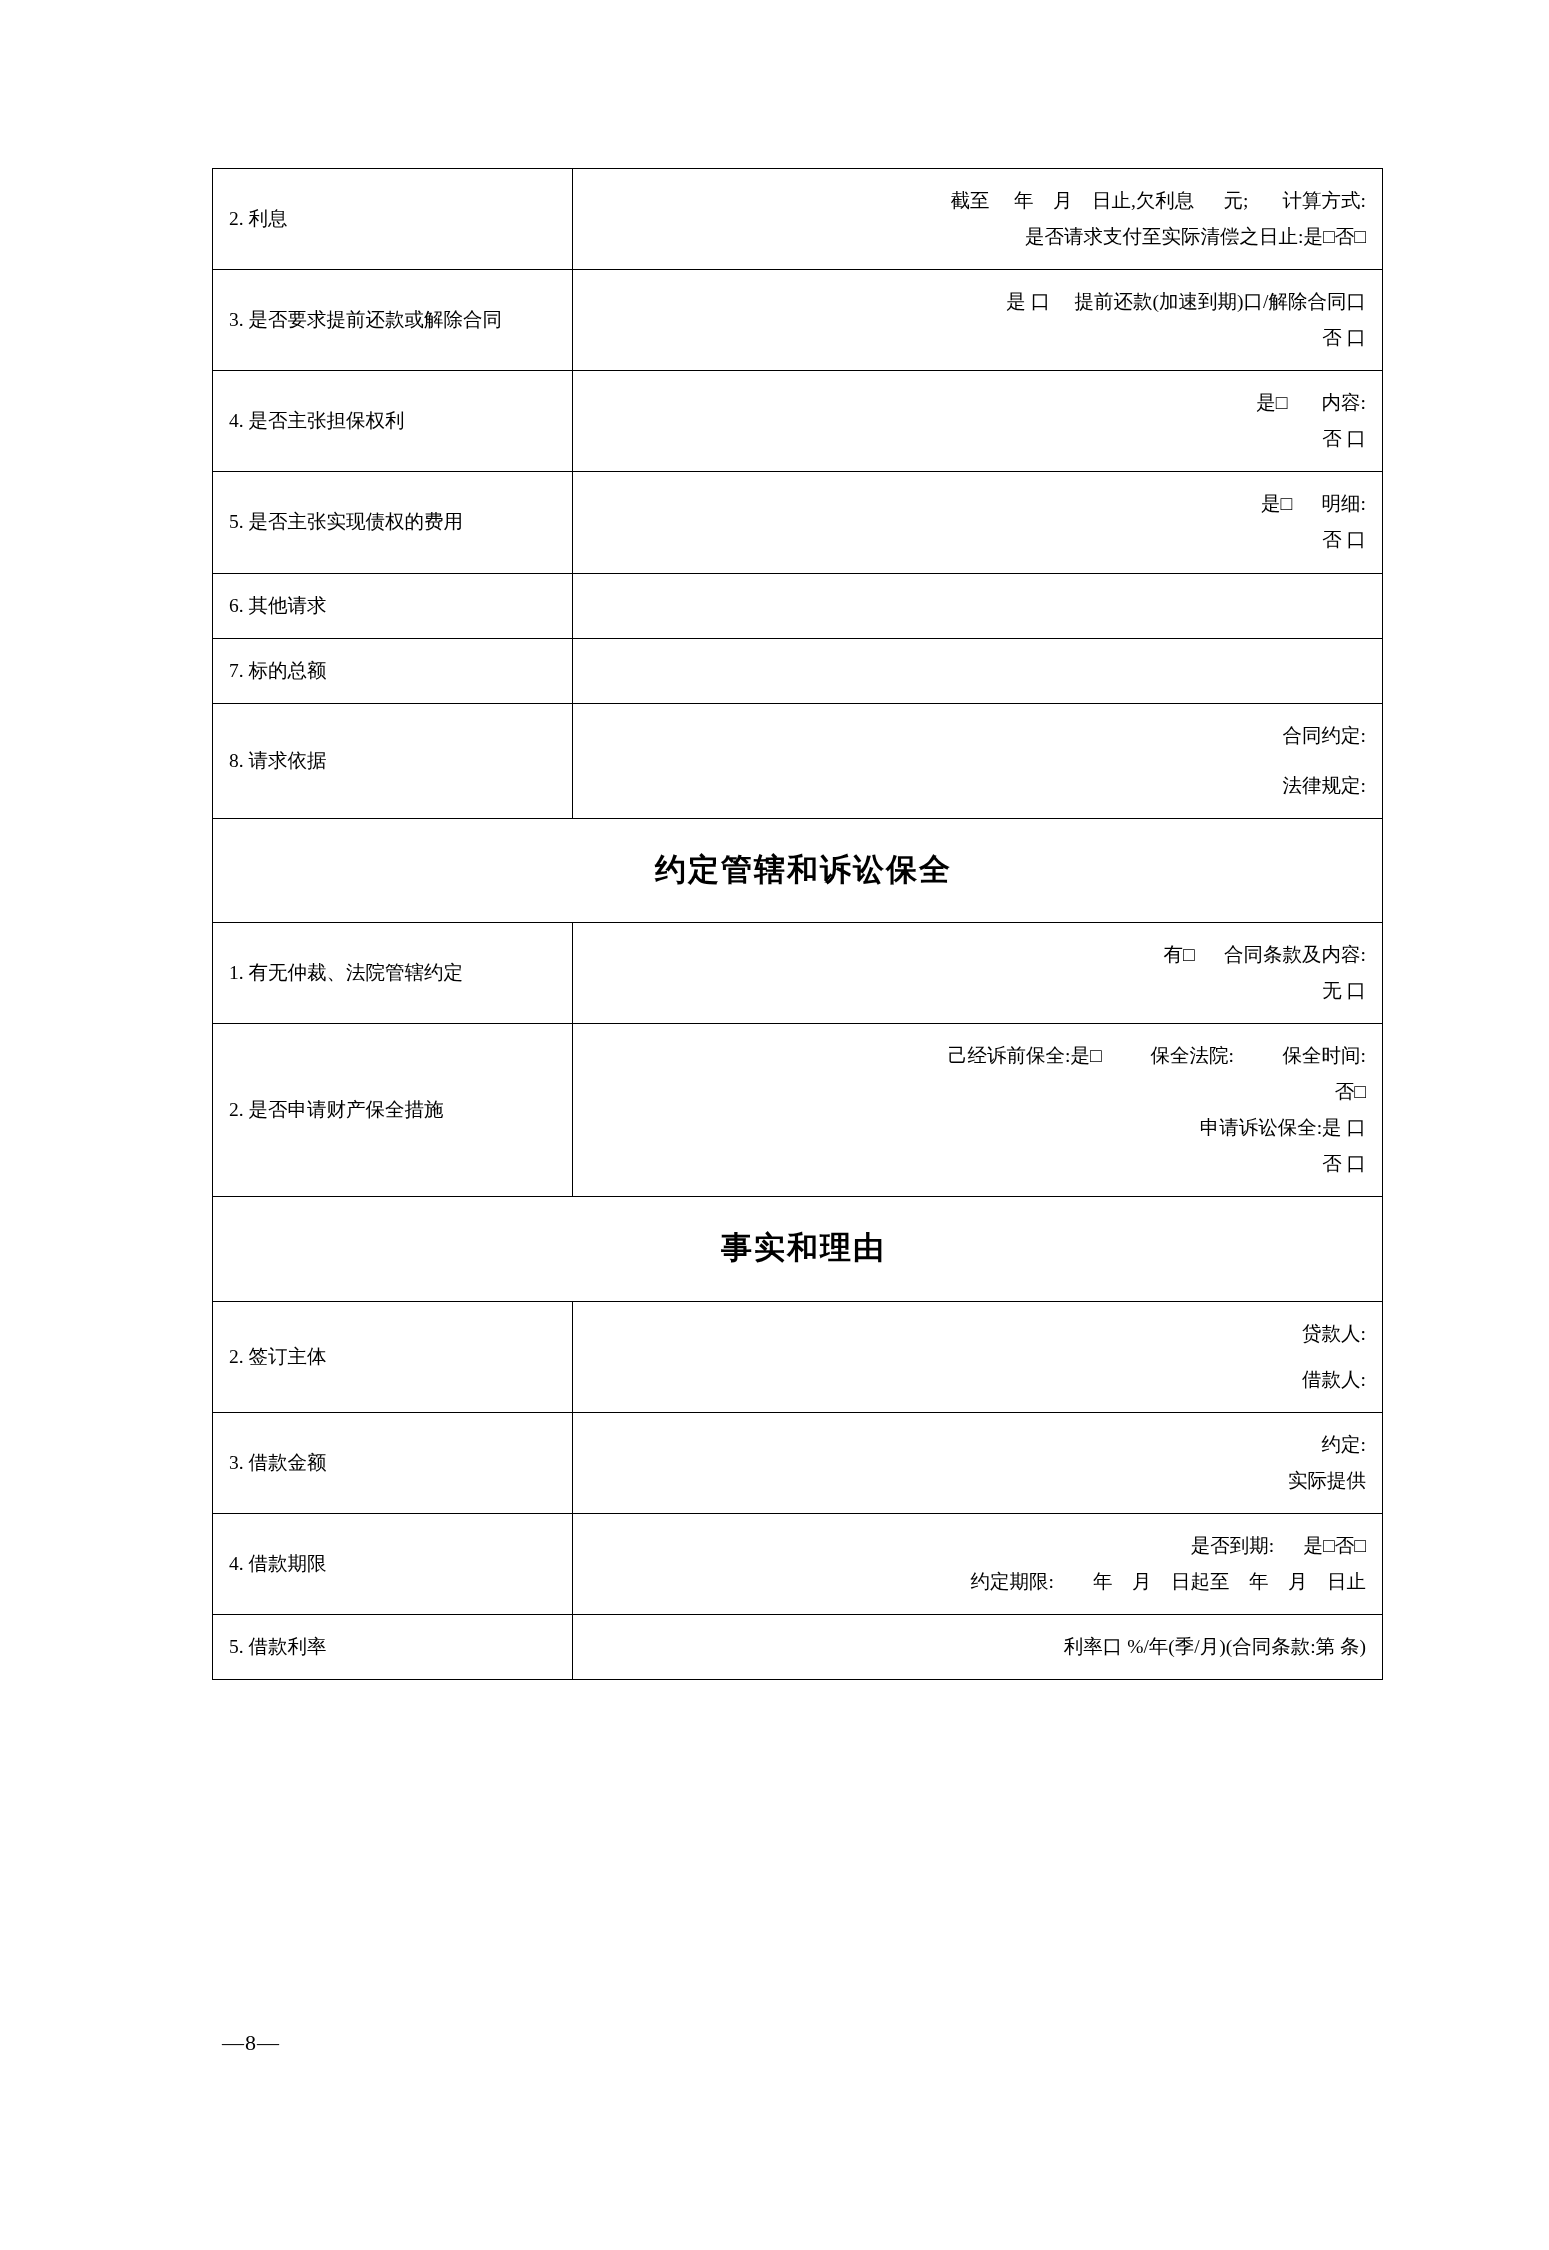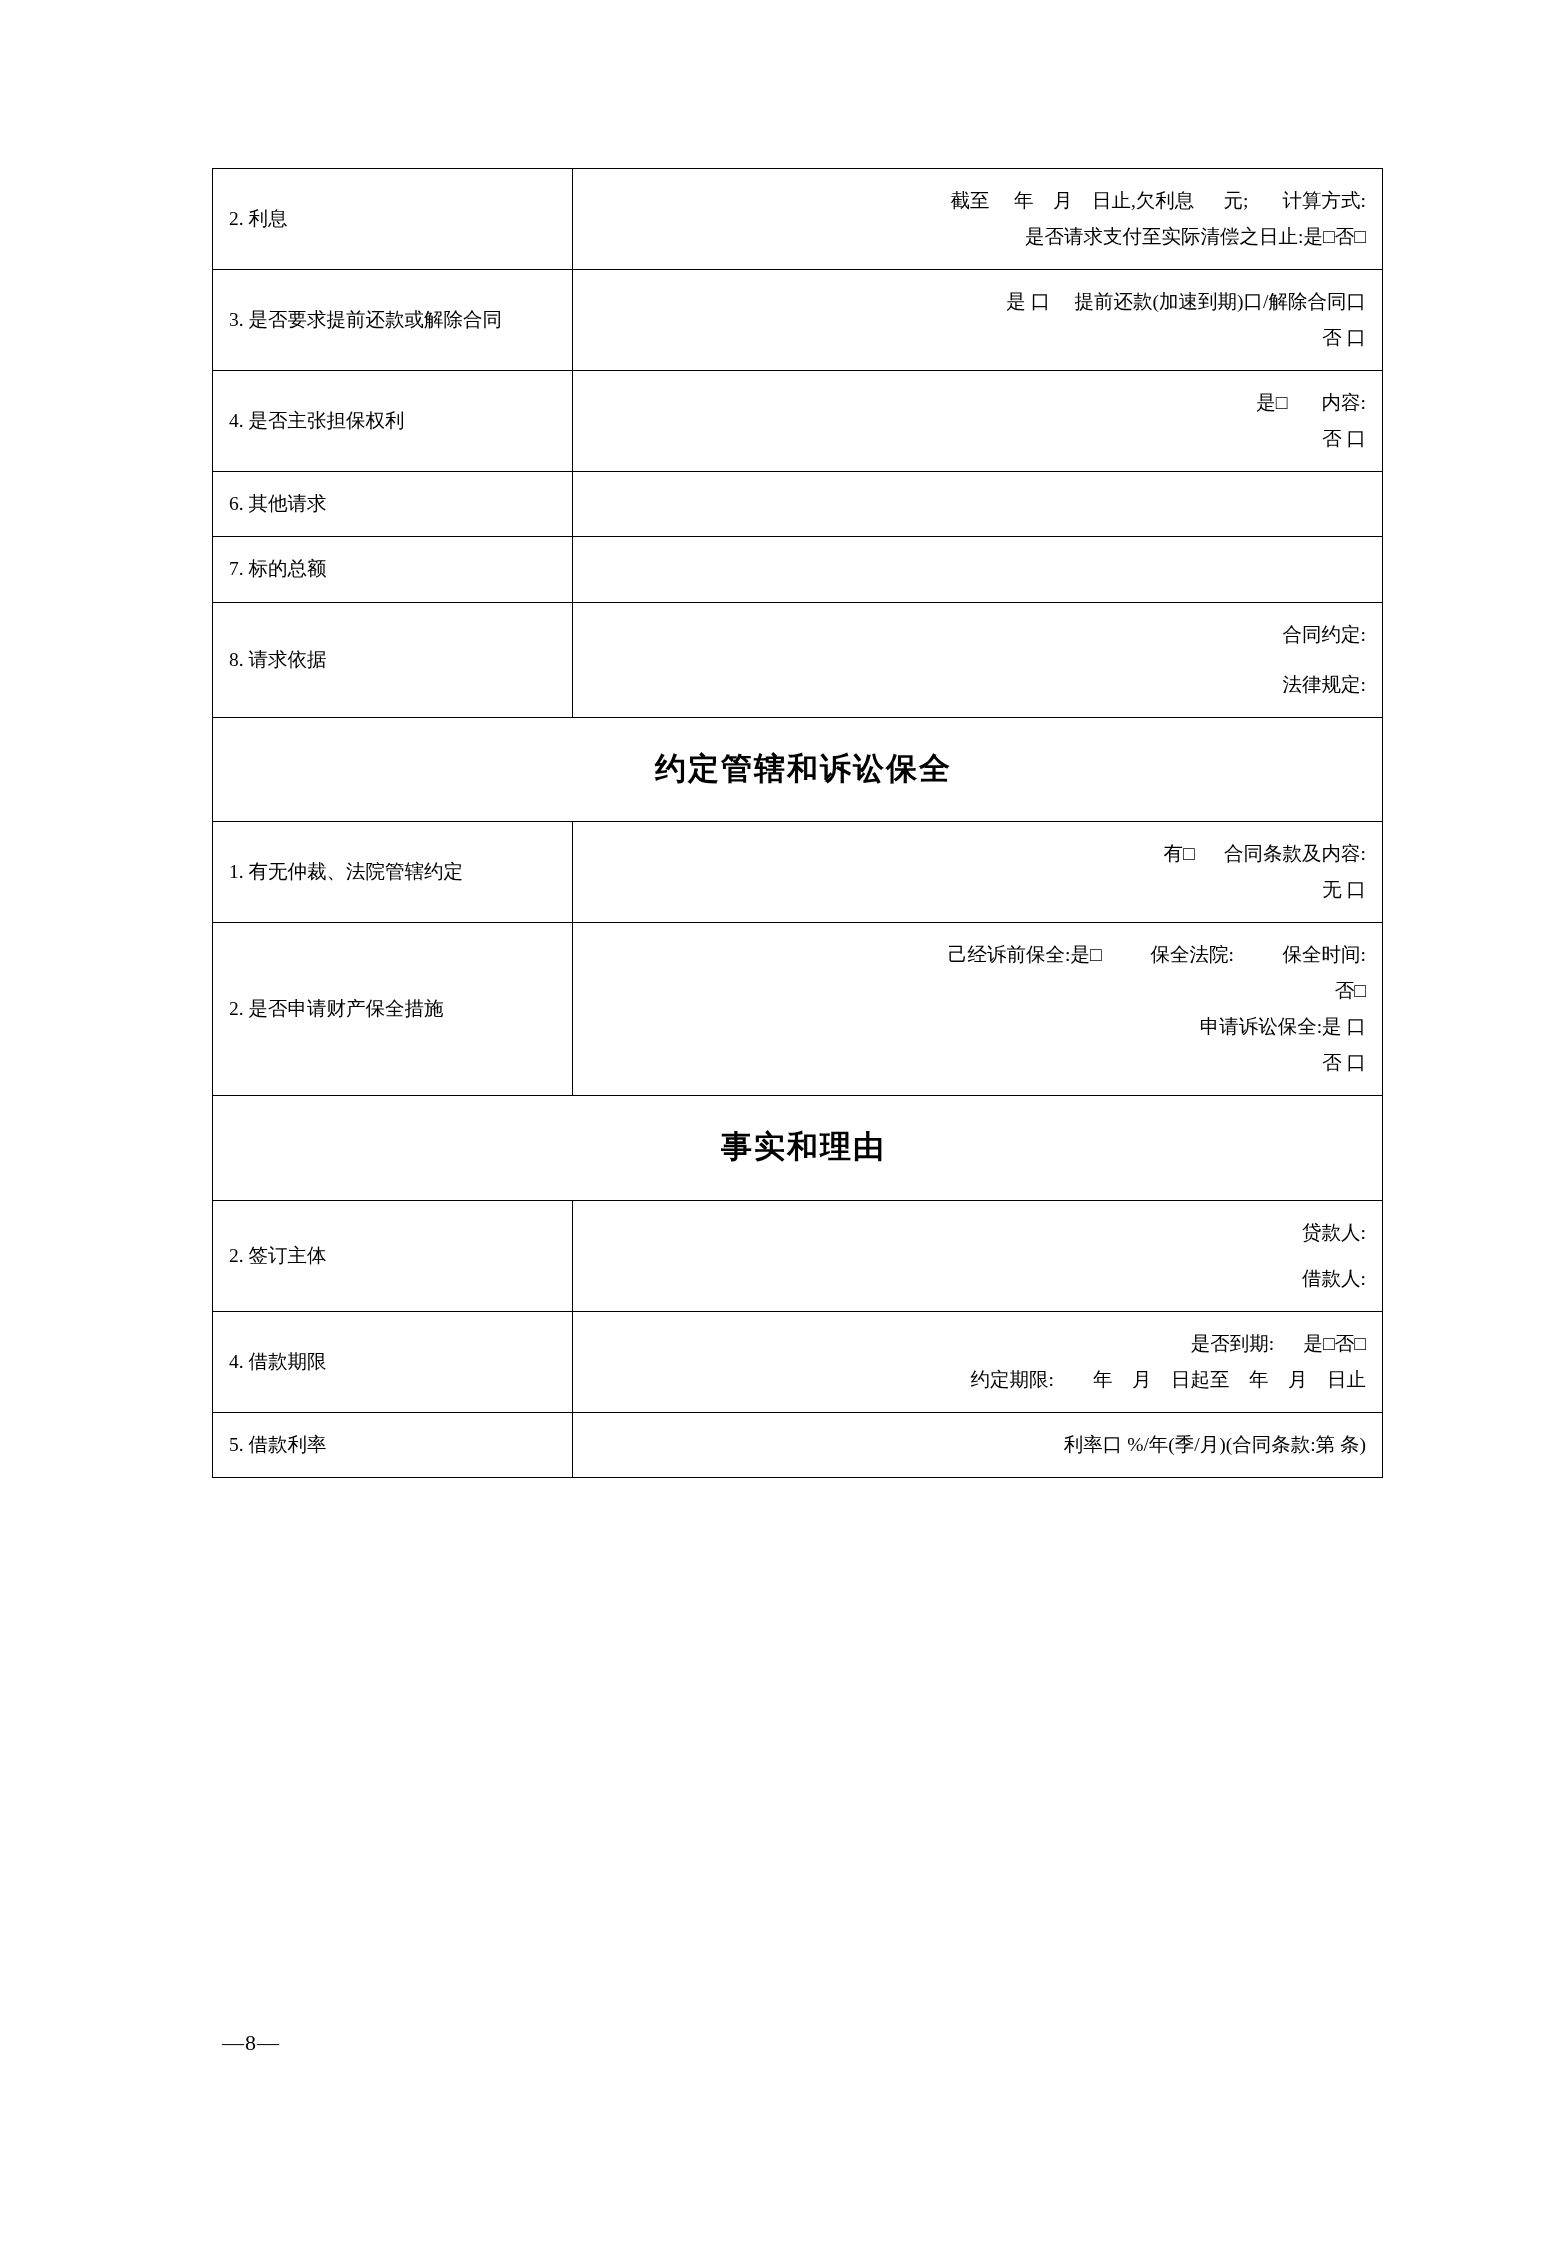--- a/index.html
+++ b/index.html
@@ -89,20 +89,27 @@
       </tr>
 
       <tr>
         <td class="col-label">4. 是否主张担保权利</td>
         <td class="col-value vtop">
           <span class="line">是□       内容:</span>
           <span class="line">否 口</span>
         </td>
       </tr>
 
+      <tr>
+        <td class="col-label">5. 是否主张实现债权的费用</td>
+        <td class="col-value vtop">
+          <span class="line">是□      明细:</span>
+          <span class="line">否 口</span>
+        </td>
+      </tr>
 
       <tr>
         <td class="col-label">6. 其他请求</td>
         <td class="col-value"></td>
       </tr>
 
       <tr>
         <td class="col-label">7. 标的总额</td>
         <td class="col-value"></td>
       </tr>
@@ -143,20 +150,27 @@
 
 
       <tr>
         <td class="col-label">2. 签订主体</td>
         <td class="col-value vtop">
           <span class="line" style="padding-bottom:10px">贷款人:</span>
           <span class="line">借款人:</span>
         </td>
       </tr>
 
+      <tr>
+        <td class="col-label">3. 借款金额</td>
+        <td class="col-value vtop">
+          <span class="line">约定:</span>
+          <span class="line">实际提供</span>
+        </td>
+      </tr>
 
       <tr>
         <td class="col-label">4. 借款期限</td>
         <td class="col-value vtop">
           <span class="line">是否到期:      是□否□</span>
           <span class="line">约定期限:        年    月    日起至    年    月    日止</span>
         </td>
       </tr>
 
       <tr>

